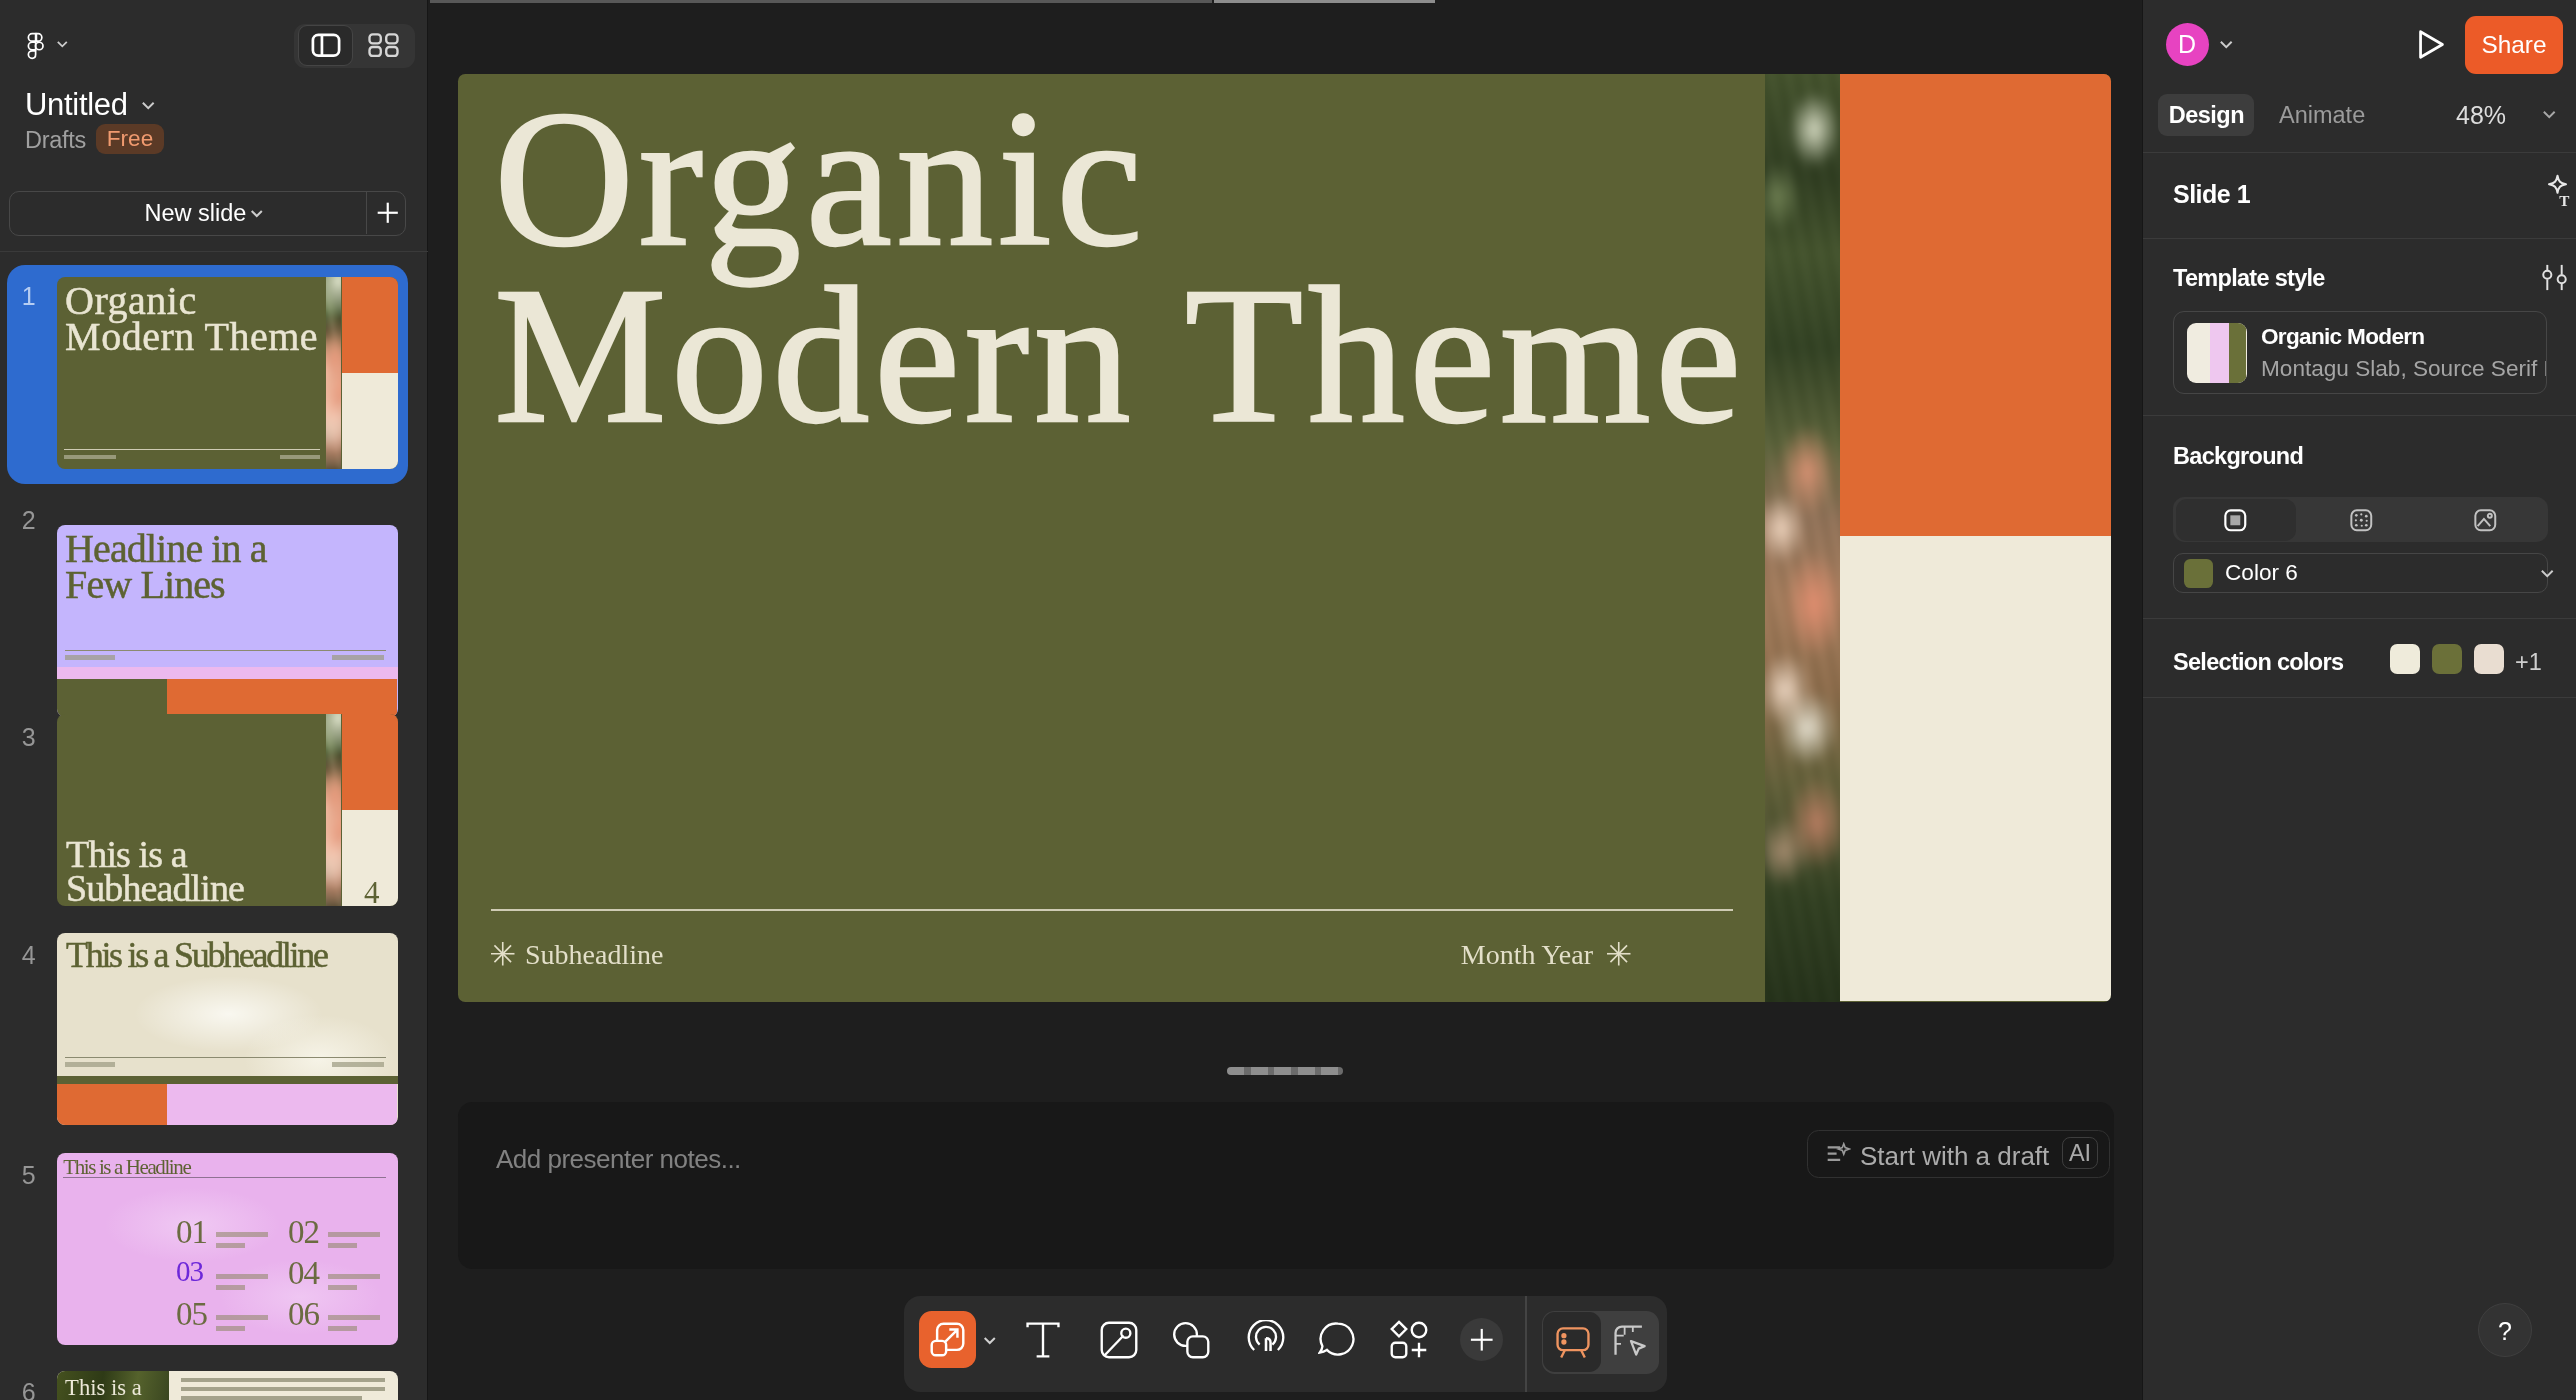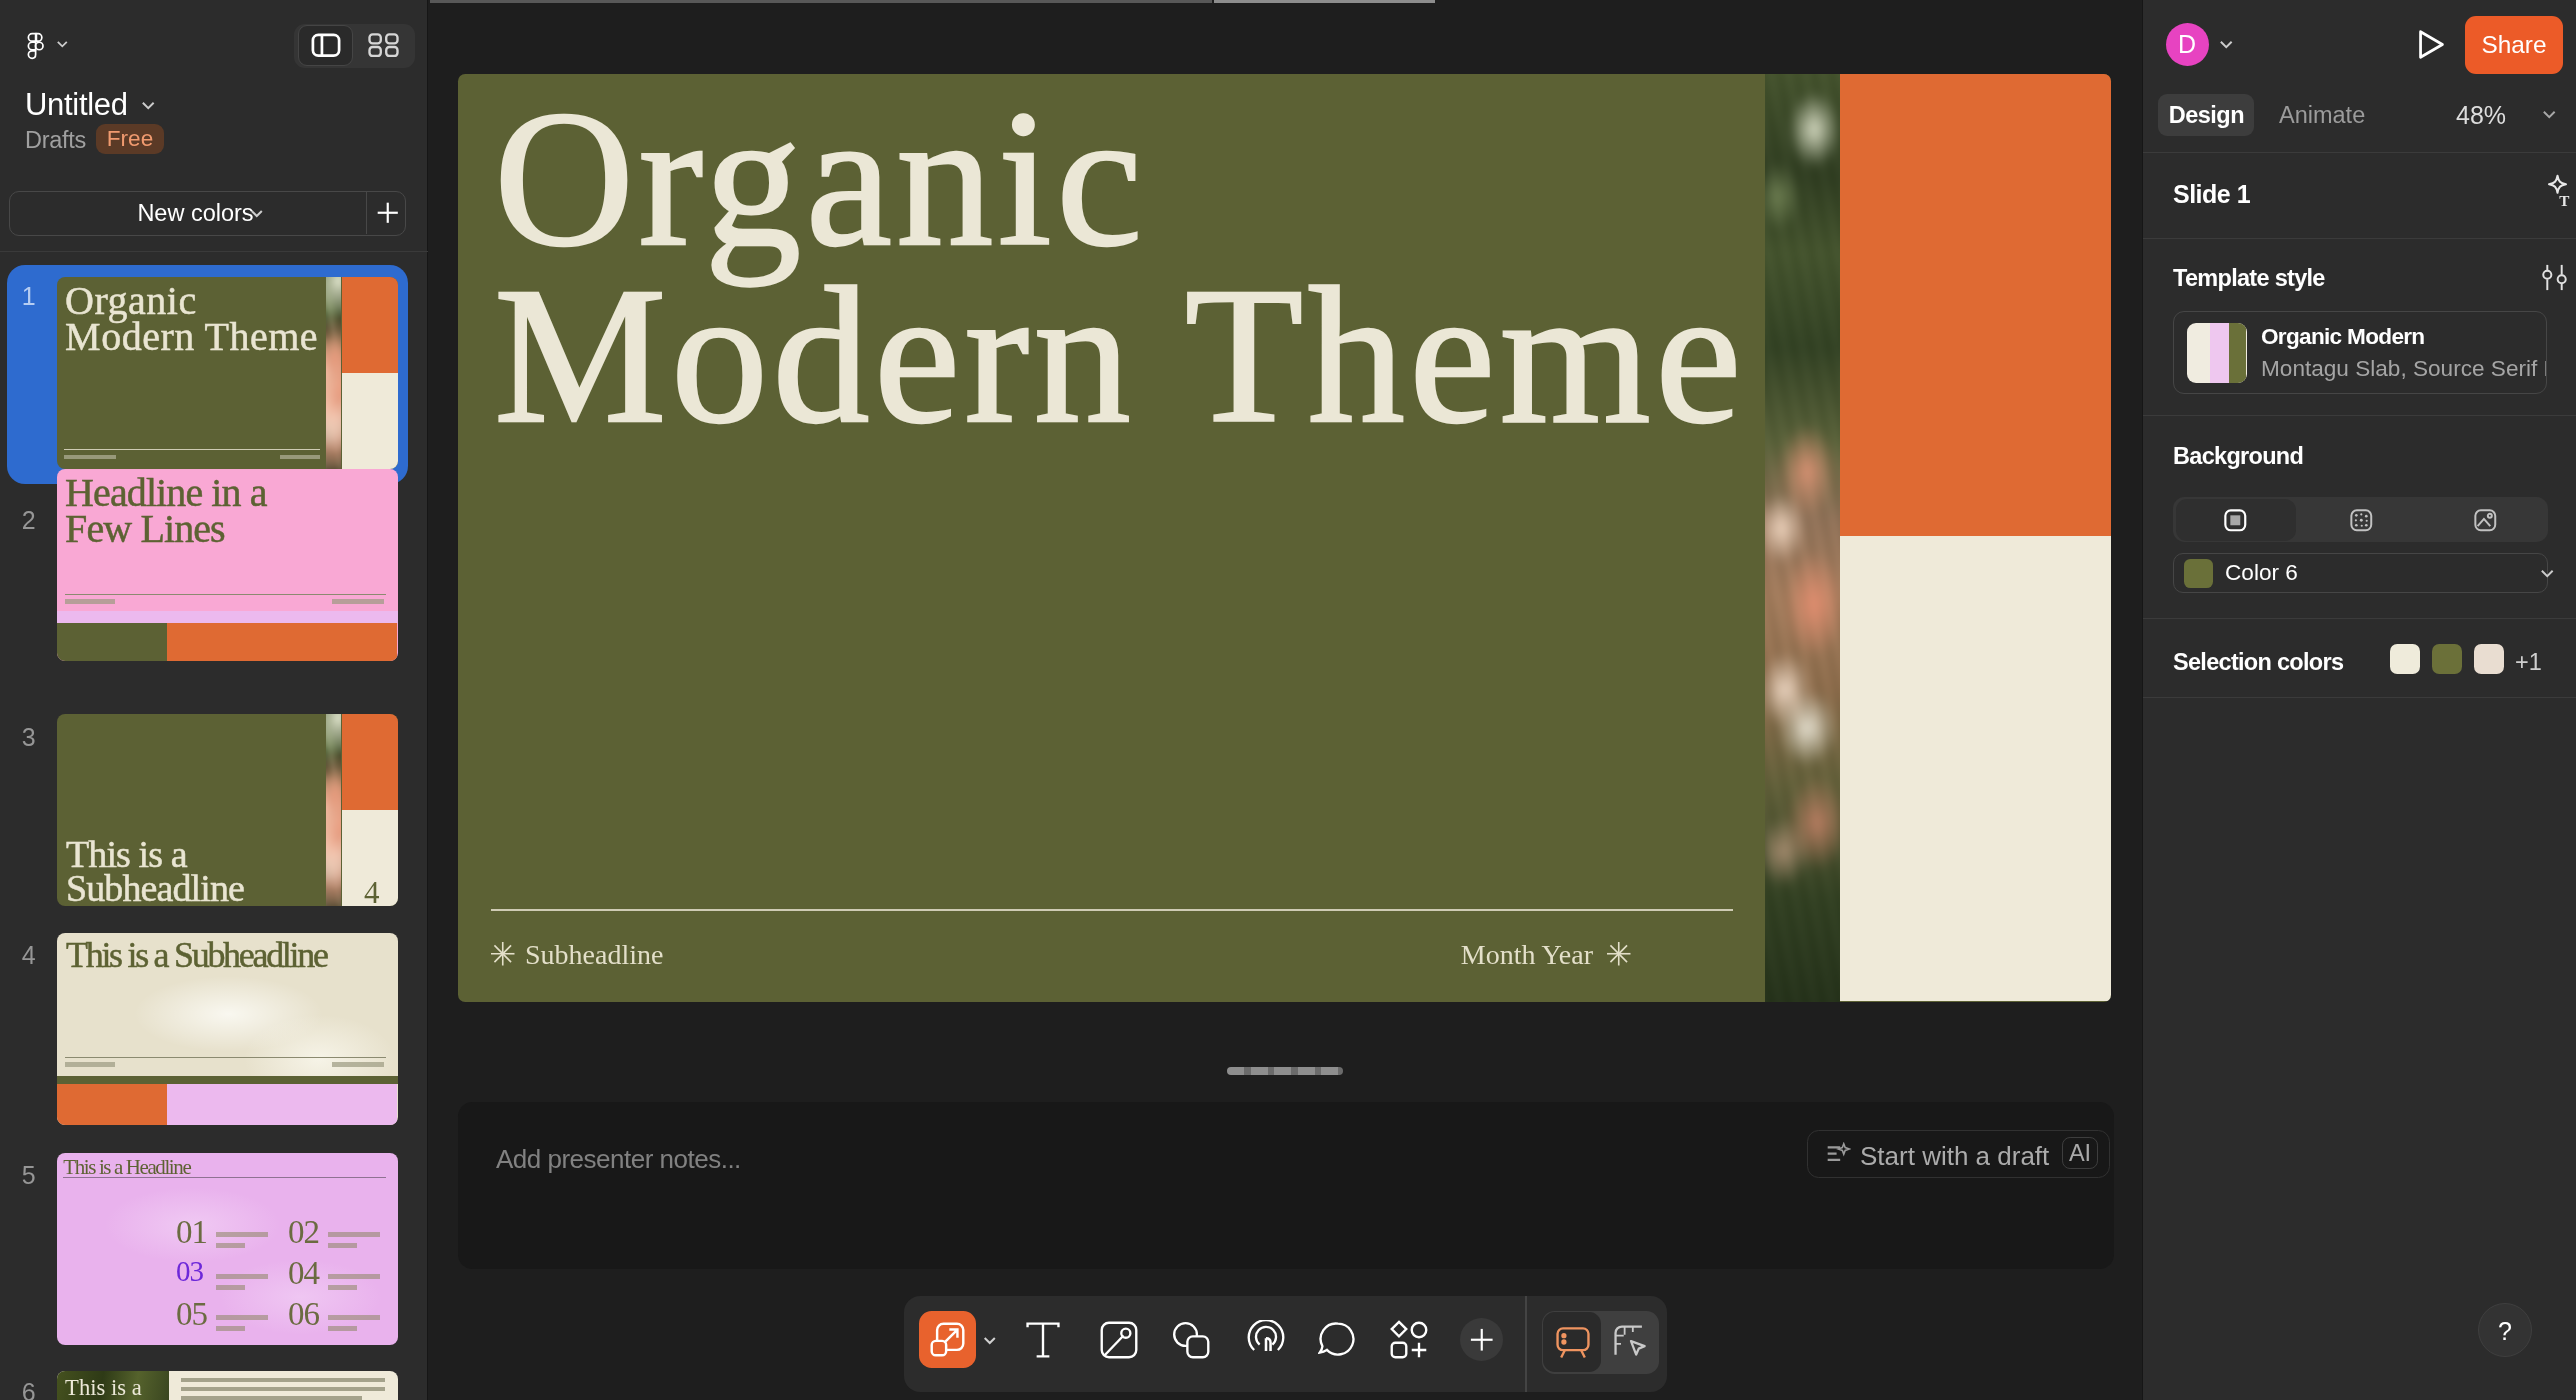--- a/index.html
+++ b/index.html
@@ -38,21 +38,21 @@
 
   <div class="abs" style="left:25px;top:87px;font-size:31px;font-weight:500;color:#ffffff;letter-spacing:-0.3px;">Untitled</div>
   <svg class="abs" style="left:141px;top:101px;" width="14.5" height="9" viewBox="0 0 16 10" fill="none" stroke="#cccccc" stroke-width="2.2">
         <path d="M2,2 L8,8 L14,2"></path>
       </svg>
   <div class="abs" style="left:25px;top:127px;font-size:23.5px;letter-spacing:-0.3px;color:#a0a0a0;">Drafts</div>
   <div class="abs" style="left:96px;top:124px;width:68px;height:30px;background:#5b3a26;border-radius:9px;color:#f09a6f;font-size:22.6px;line-height:30px;text-align:center;">Free</div>
 
   <div class="abs" style="left:9px;top:191px;width:397px;height:45px;border:1.4px solid #484848;border-radius:10px;"></div>
   <div class="abs" style="left:366px;top:191px;width:1.4px;height:43px;background:#484848;"></div>
-  <div class="abs" style="left:0;top:200px;width:391px;text-align:center;font-size:23.5px;color:#ffffff;">New colors</div>
+  <div class="abs" style="left:0;top:200px;width:391px;text-align:center;font-size:23.5px;color:#ffffff;">New slide</div>
   <svg class="abs" style="left:250px;top:209px;" width="13.5" height="9" viewBox="0 0 16 10" fill="none" stroke="#cccccc" stroke-width="2.4">
         <path d="M2,2 L8,8 L14,2"></path>
       </svg>
   <svg class="abs" style="left:376px;top:201px;" width="23.5" height="23.5" viewBox="0 0 28 28" stroke="#ffffff" stroke-width="2.6">
         <line x1="14" y1="2" x2="14" y2="26"></line>
         <line x1="2" y1="14" x2="26" y2="14"></line>
       </svg>
   <div class="abs" style="left:0;top:251px;width:428px;height:0.9px;background:#3a3a3a;"></div>
 
   <div class="abs" style="left:16.3px;top:282px;width:25px;text-align:center;font-size:25px;z-index:5;color:#b6cdf2;">1</div>
@@ -66,21 +66,21 @@
   <div class="abs thumb" style="left:57px;top:277px;width:341px;height:192px;background:#5c6134;border-radius:8.1px;overflow:hidden;">
     <div class="abs photo" style="left:269px;top:0;width:15.4px;height:192px;"></div>
     <div class="abs" style="left:285px;top:0;width:56px;height:96px;background:#df6a33;"></div>
     <div class="abs" style="left:285px;top:96px;width:56px;height:97px;background:#efead9;"></div>
     <div class="abs serif" style="left:8.1px;top:6.3px;font-size:40px;line-height:36px;letter-spacing:0.5px;color:#e9e5d2;-webkit-text-stroke:0.5px #e9e5d2;">Organic<br>Modern Theme</div>
     <div class="abs" style="left:7.2px;top:172px;width:256px;height:0.9px;background:#cfcbb4;"></div>
     <div class="abs" style="left:7.2px;top:178px;width:52px;height:3.6px;background:#b9b7a0;opacity:.65;"></div>
     <div class="abs" style="left:223px;top:178px;width:40px;height:3.6px;background:#b9b7a0;opacity:.65;"></div>
   </div>
 
-  <div class="abs thumb" style="left:57px;top:469px;width:341px;height:192px;background:#f9a8d4;border-radius:8.1px;overflow:hidden;">
+  <div class="abs thumb" style="left:57px;top:525px;width:341px;height:192px;background:#c4b5fd;border-radius:8.1px;overflow:hidden;">
     <div class="abs serif" style="left:8.1px;top:6.3px;font-size:40px;line-height:36px;letter-spacing:-0.9px;color:#5d6233;-webkit-text-stroke:0.5px #5d6233;">Headline in a<br>Few Lines</div>
     <div class="abs" style="left:8.1px;top:125px;width:321px;height:0.9px;background:#8b8a70;"></div>
     <div class="abs" style="left:8.1px;top:130px;width:50px;height:5.4px;background:#9b9a80;opacity:.7;"></div>
     <div class="abs" style="left:275px;top:130px;width:52px;height:5.4px;background:#9b9a80;opacity:.7;"></div>
     <div class="abs" style="left:0;top:142px;width:341px;height:11.7px;background:#ecb9ee;"></div>
     <div class="abs" style="left:0;top:154px;width:110px;height:39px;background:#5c6134;"></div>
     <div class="abs" style="left:110px;top:154px;width:230px;height:39px;background:#df6a33;"></div>
   </div>
 
   <div class="abs thumb" style="left:57px;top:714px;width:341px;height:192px;background:#5c6134;border-radius:8.1px;overflow:hidden;">

